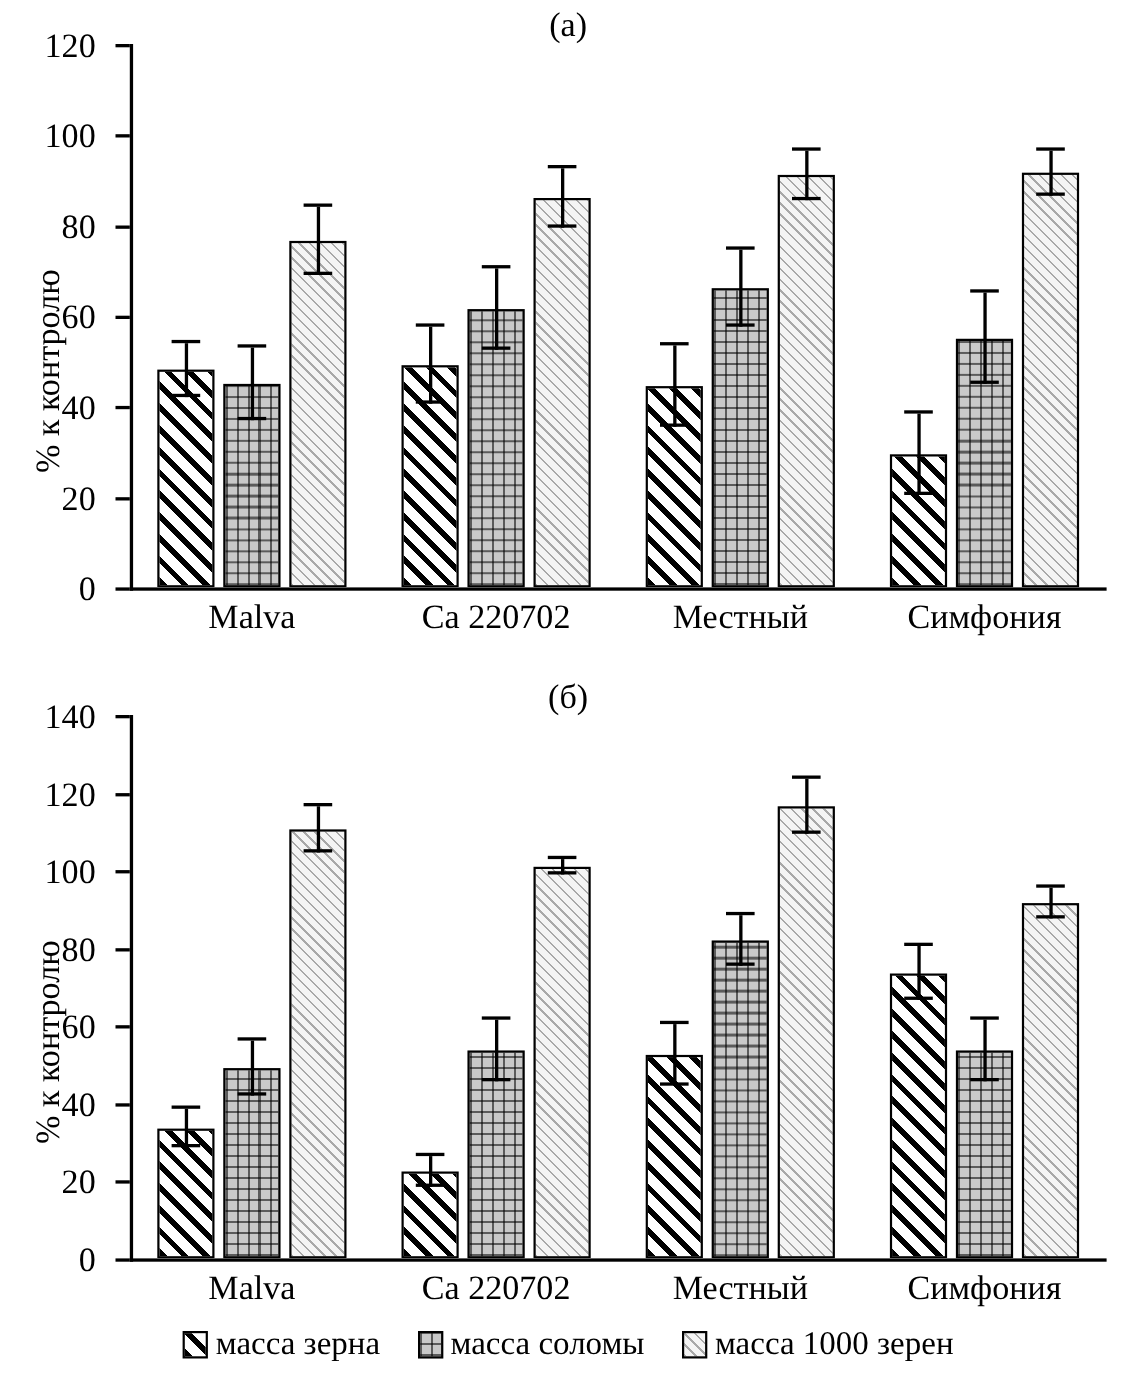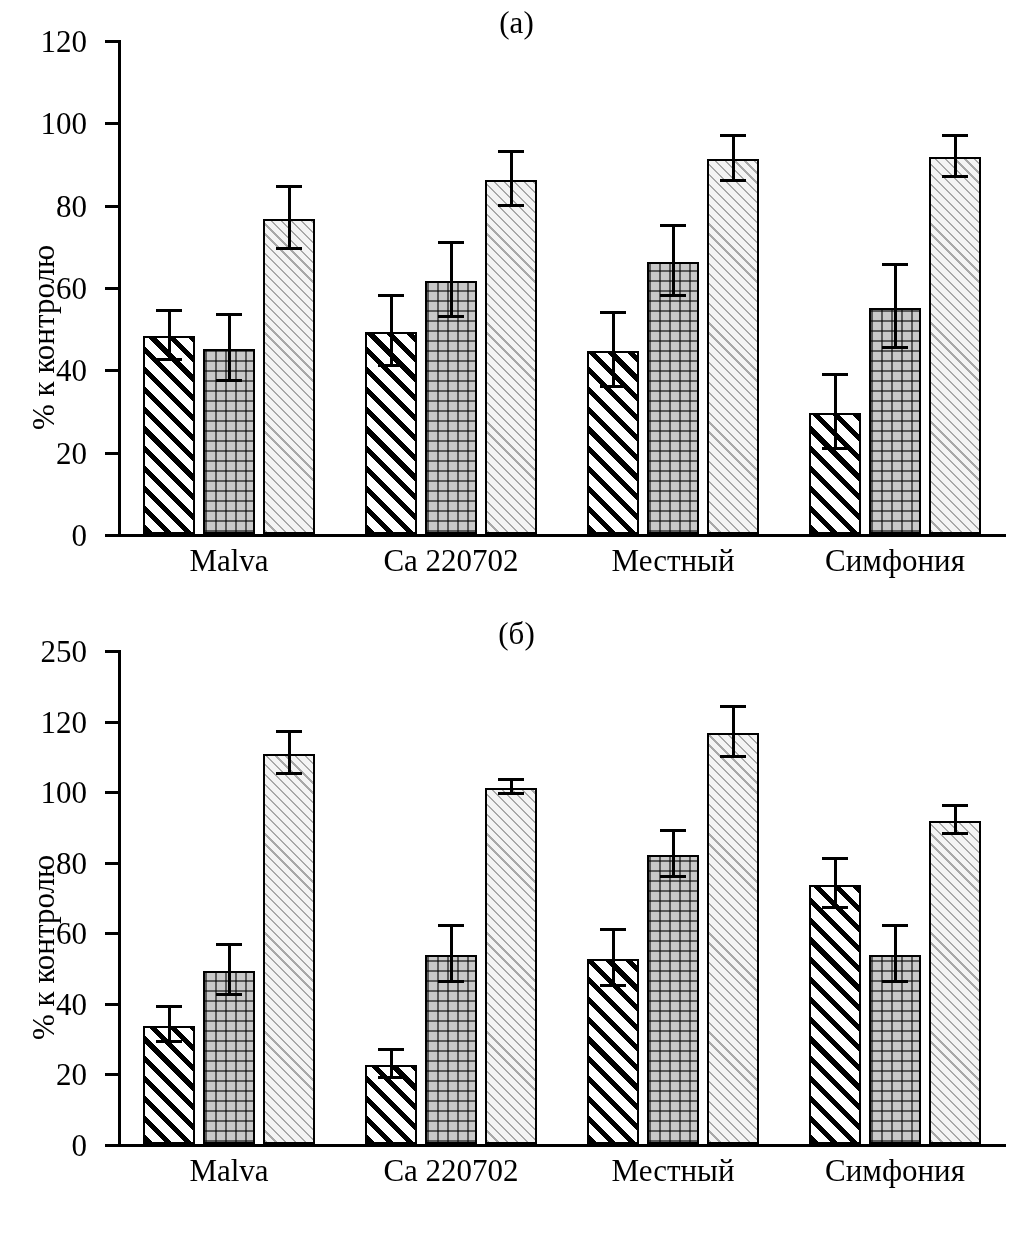--- a/index.html
+++ b/index.html
@@ -293,21 +293,21 @@
           <div class="tick" style="top: 211.714px;">
             <div class="tick-label" style="top: 1px;">80</div>
           </div>
           <div class="tick" style="top: 141.143px;">
             <div class="tick-label" style="top: 1px;">100</div>
           </div>
           <div class="tick" style="top: 70.5714px;">
             <div class="tick-label" style="top: 1px;">120</div>
           </div>
           <div class="tick" style="top: 0px;">
-            <div class="tick-label" style="top: 1px;">250</div>
+            <div class="tick-label" style="top: 1px;">140</div>
           </div>
         </div>
       <div id="groups-b">
           <div class="group" style="left: 0px; width: 222px;">
             <div class="bar fill-grain" title="масса зерна: 33.5" style="left: 25px; width: 52px; height: 118.207px;"></div>
             <div class="errbar" style="left: 50px; bottom: 100.564px; height: 35.2857px;"></div>
             <div class="errcap" style="left: 38px; width: 26px; bottom: 135.85px;"></div>
             <div class="errcap" style="left: 38px; width: 26px; bottom: 100.564px;"></div>
             <div class="bar fill-straw" title="масса соломы: 49" style="left: 85px; width: 52px; height: 172.9px;"></div>
             <div class="errbar" style="left: 110px; bottom: 148.2px; height: 49.4px;"></div>
@@ -361,14 +361,28 @@
             <div class="bar fill-thousand" title="масса 1000 зерен: 91.5" style="left: 145px; width: 52px; height: 322.864px;"></div>
             <div class="errbar" style="left: 170px; bottom: 308.75px; height: 28.2286px;"></div>
             <div class="errcap" style="left: 158px; width: 26px; bottom: 336.979px;"></div>
             <div class="errcap" style="left: 158px; width: 26px; bottom: 308.75px;"></div>
             <div class="cat-label">Симфония</div>
           </div>
         </div>
     </div>
   </div>
 
+  <div class="legend" id="legend">
+      <div class="legend-item">
+        <span class="swatch fill-grain"></span>
+        <span>масса зерна</span>
+      </div>
+      <div class="legend-item">
+        <span class="swatch fill-straw"></span>
+        <span>масса соломы</span>
+      </div>
+      <div class="legend-item">
+        <span class="swatch fill-thousand"></span>
+        <span>масса 1000 зерен</span>
+      </div>
+    </div>
 
 </div>
 
 </body></html>

